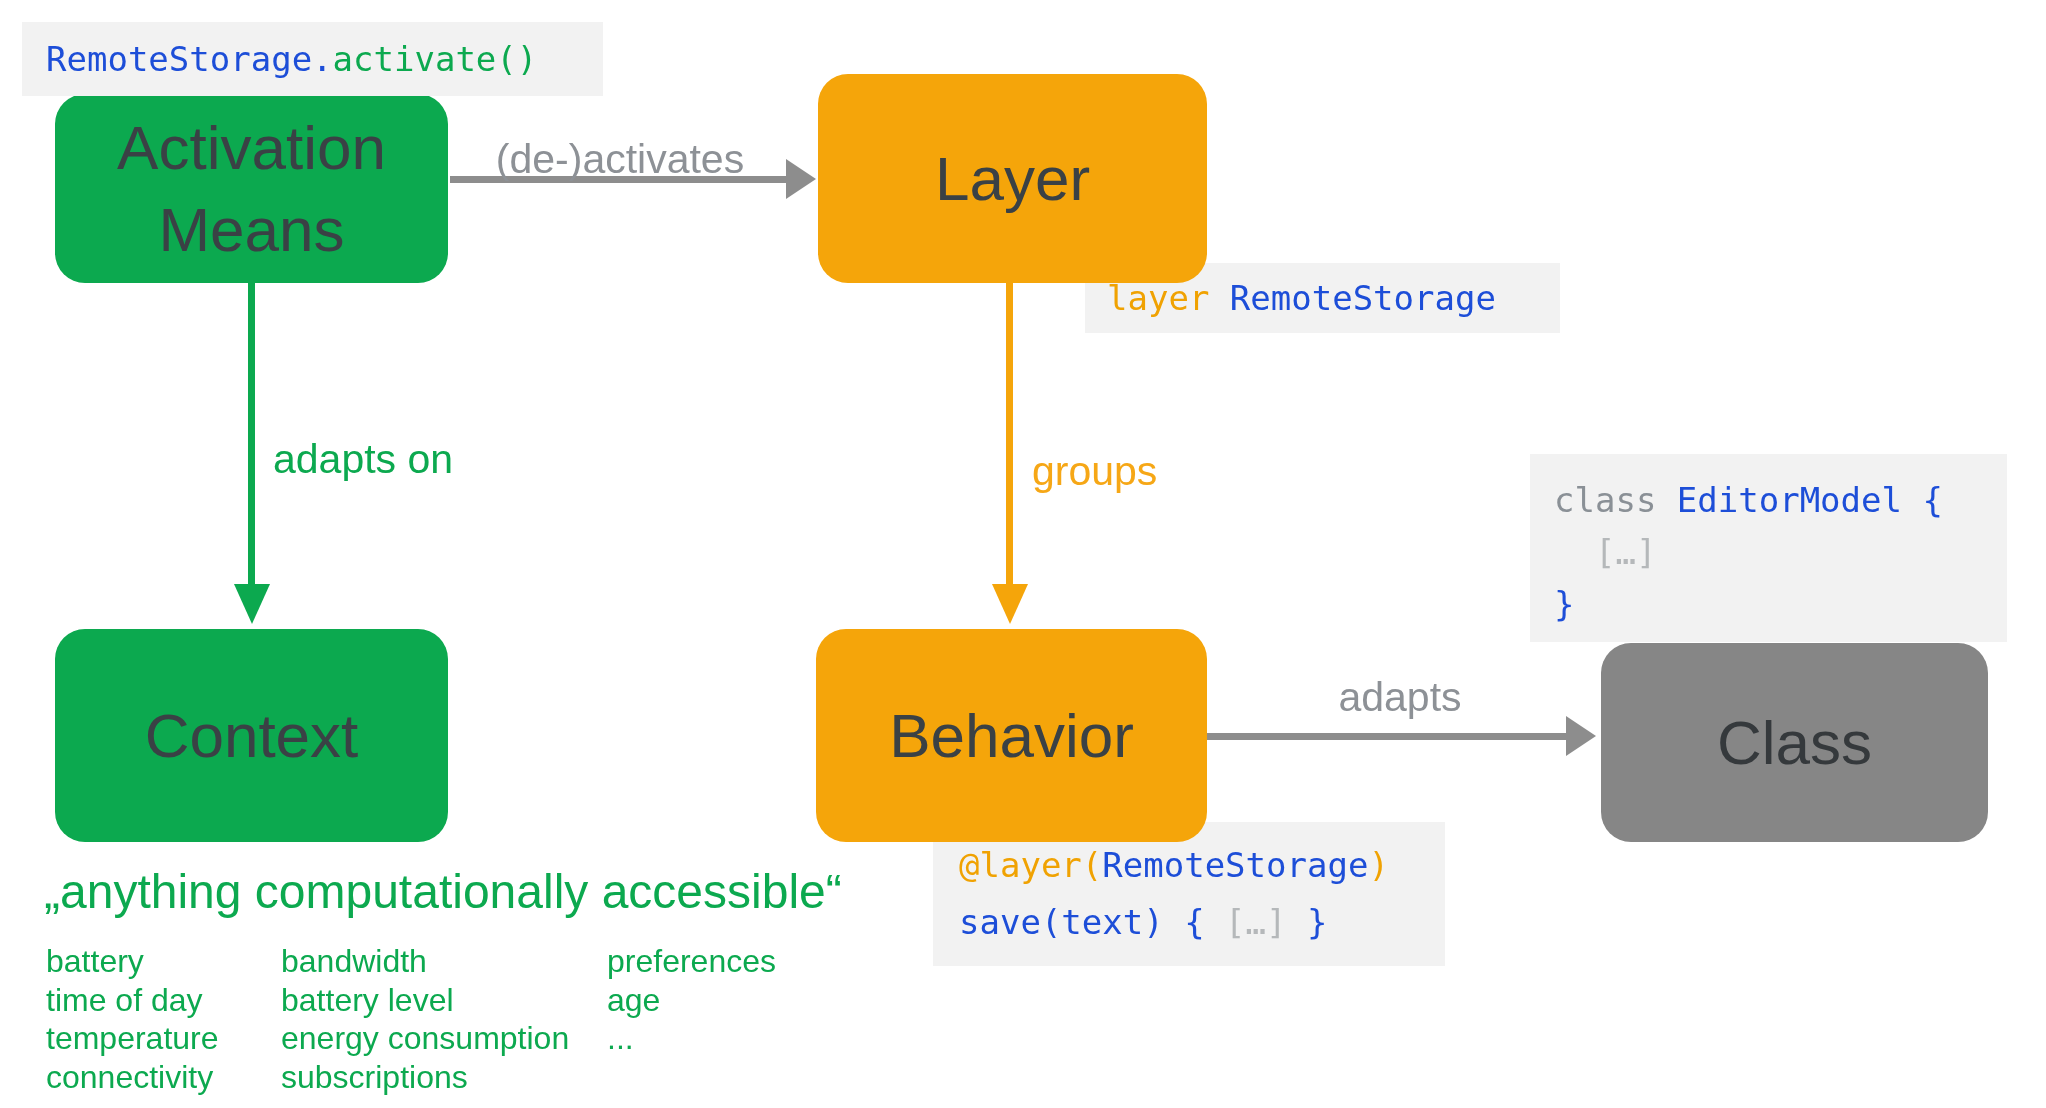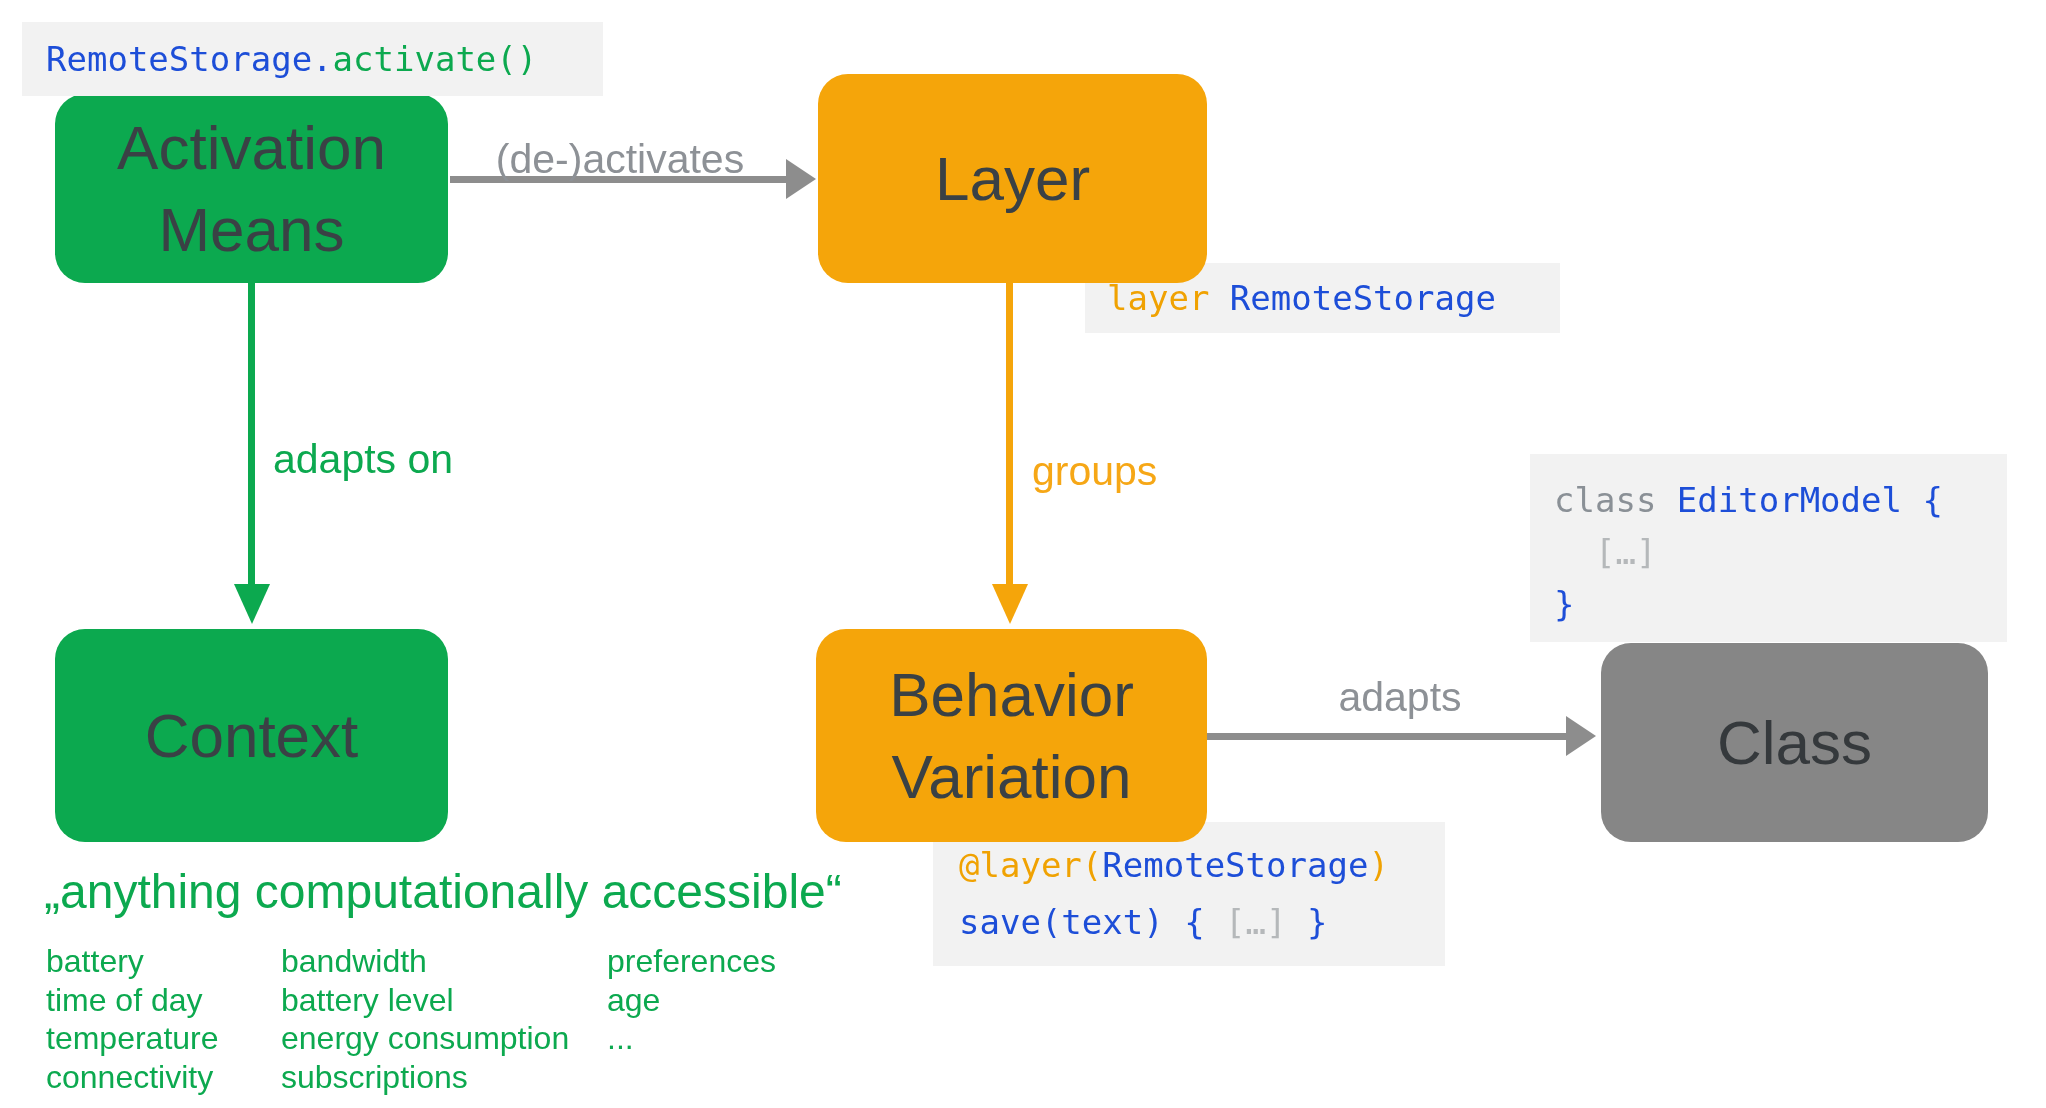--- a/index.html
+++ b/index.html
@@ -96,21 +96,20 @@
     <div>Means</div>
   </div>
   <div id="node-layer" class="node node-orange">
     <div>Layer</div>
   </div>
   <div id="node-context" class="node node-green">
     <div>Context</div>
   </div>
   <div id="node-bv" class="node node-orange">
     <div>Behavior</div>
-    <div>Variation</div>
   </div>
   <div id="node-class" class="node">
     <div>Class</div>
   </div>
 
   <div id="ctx-quote">„anything computationally accessible“</div>
   <div id="ctx-col-1" class="ctx-col">
     <div>battery</div>
     <div>time of day</div>
     <div>temperature</div>

